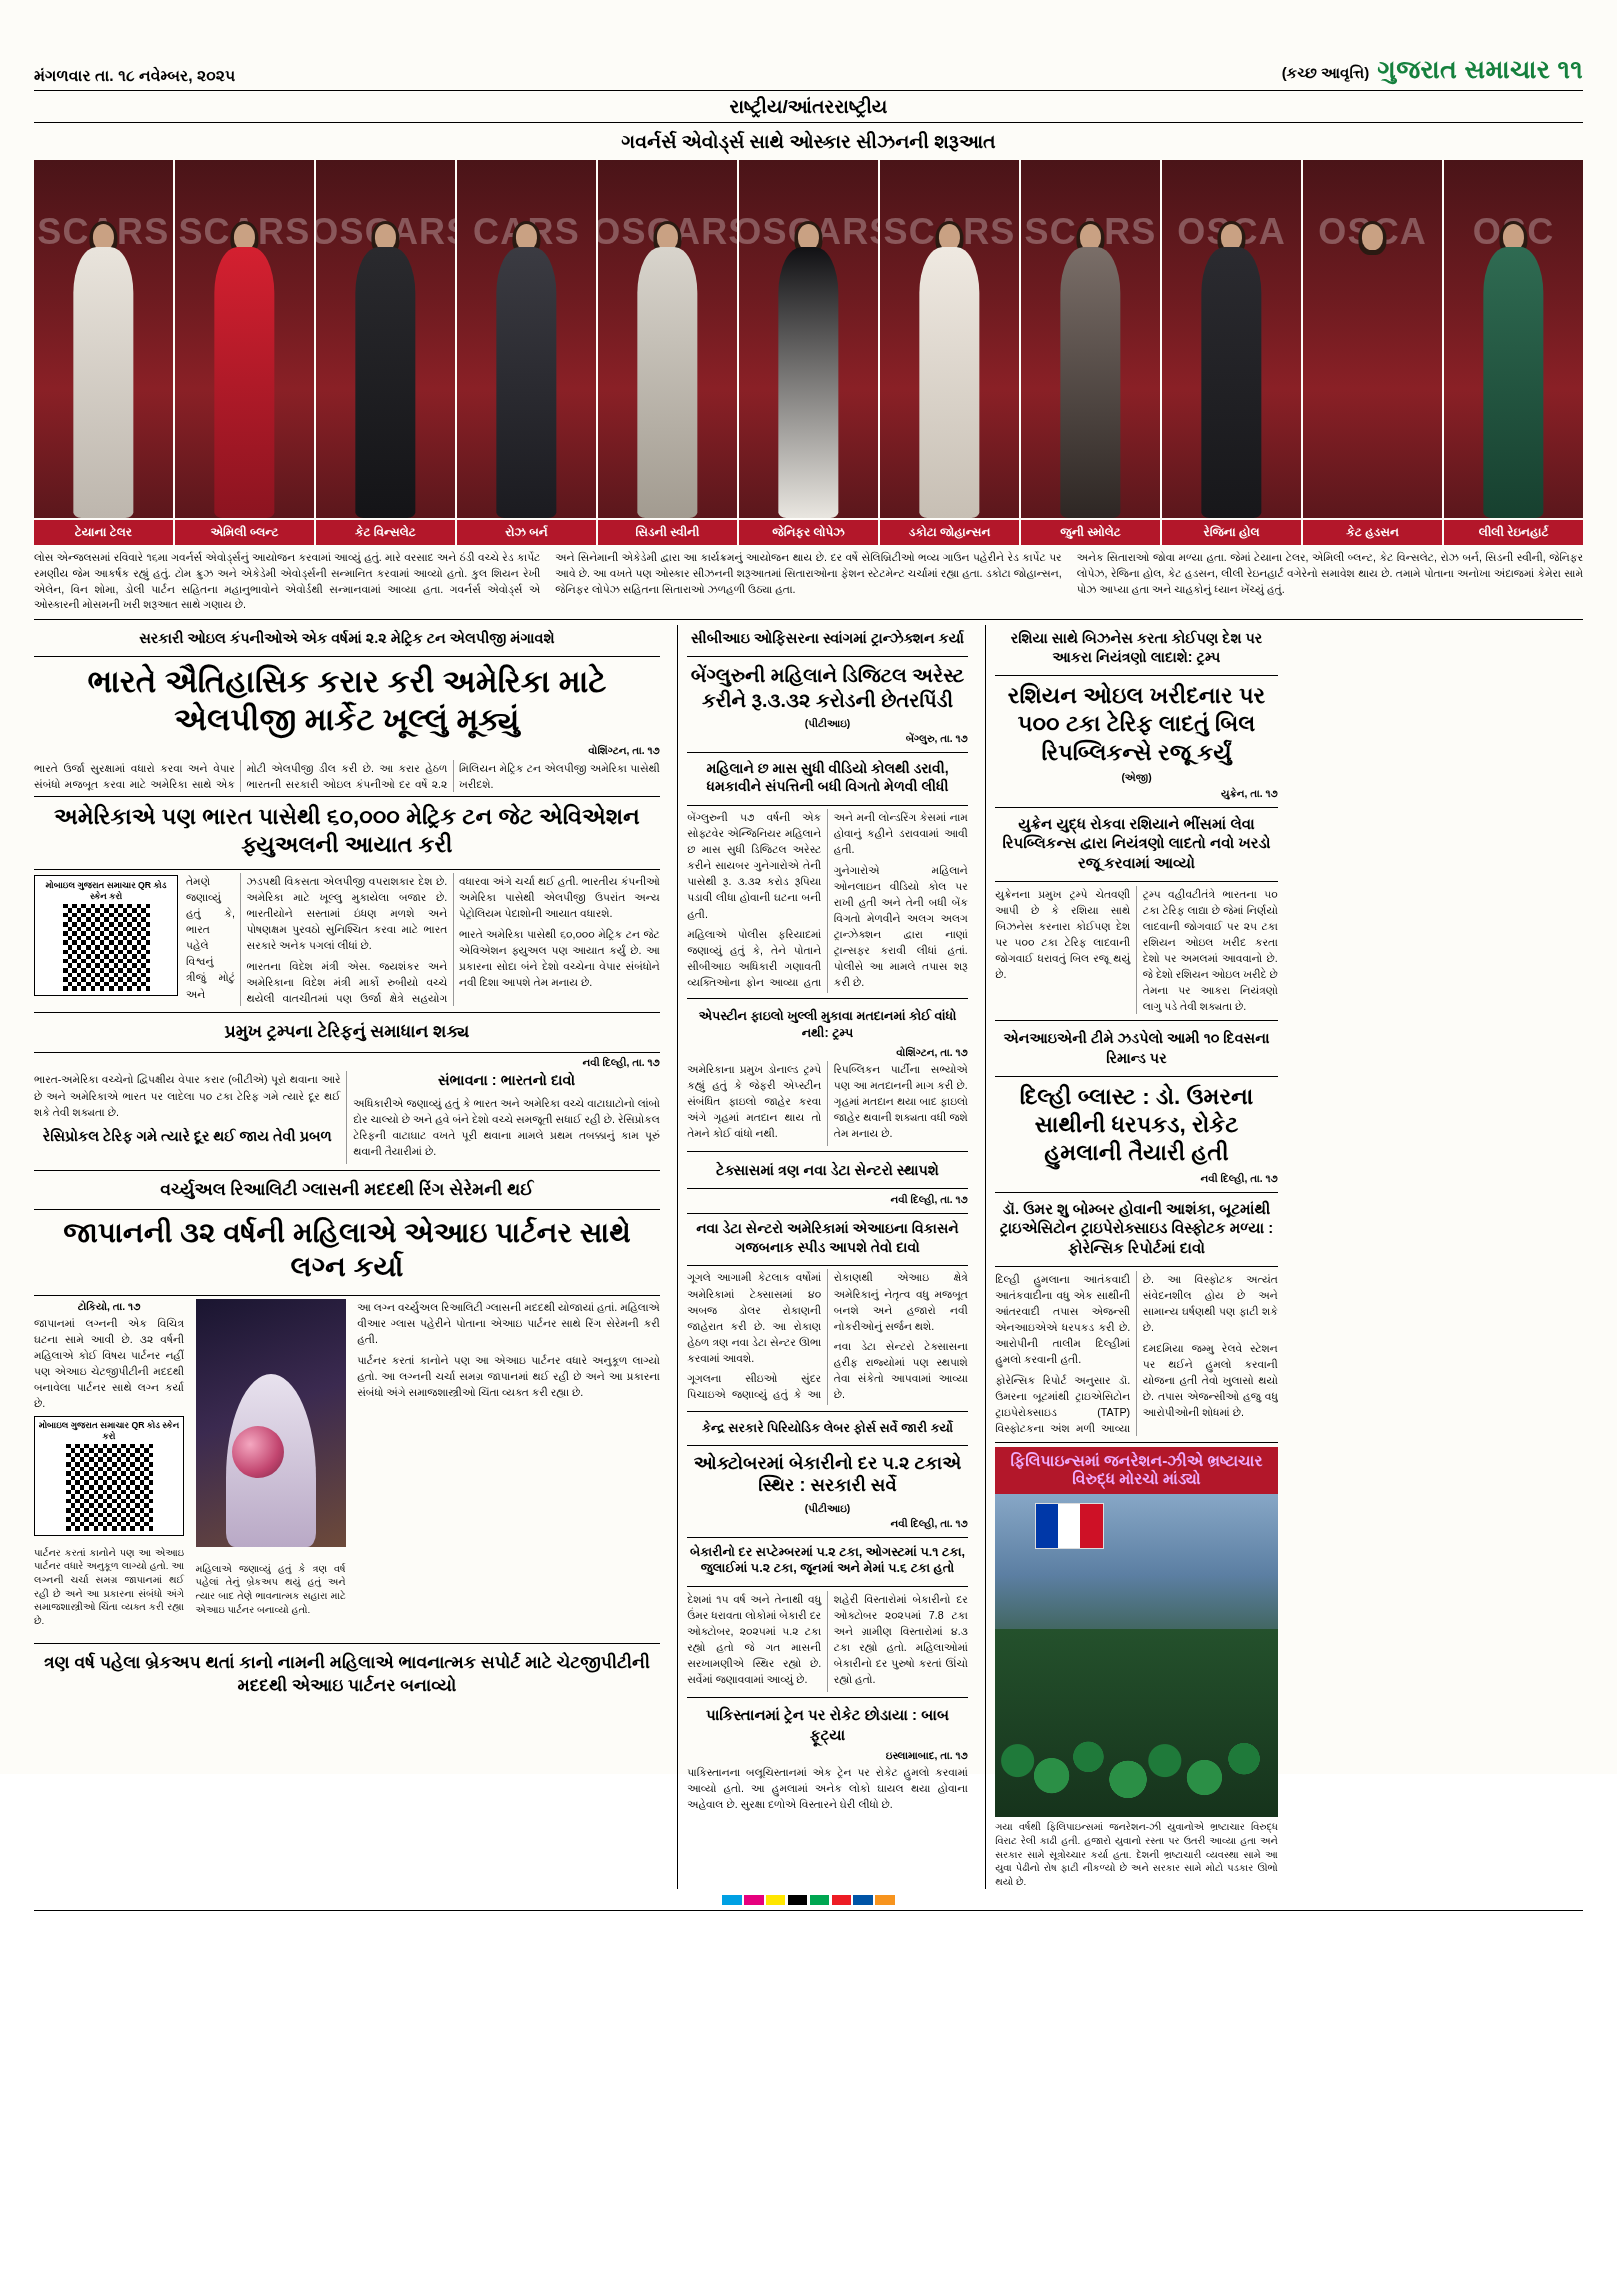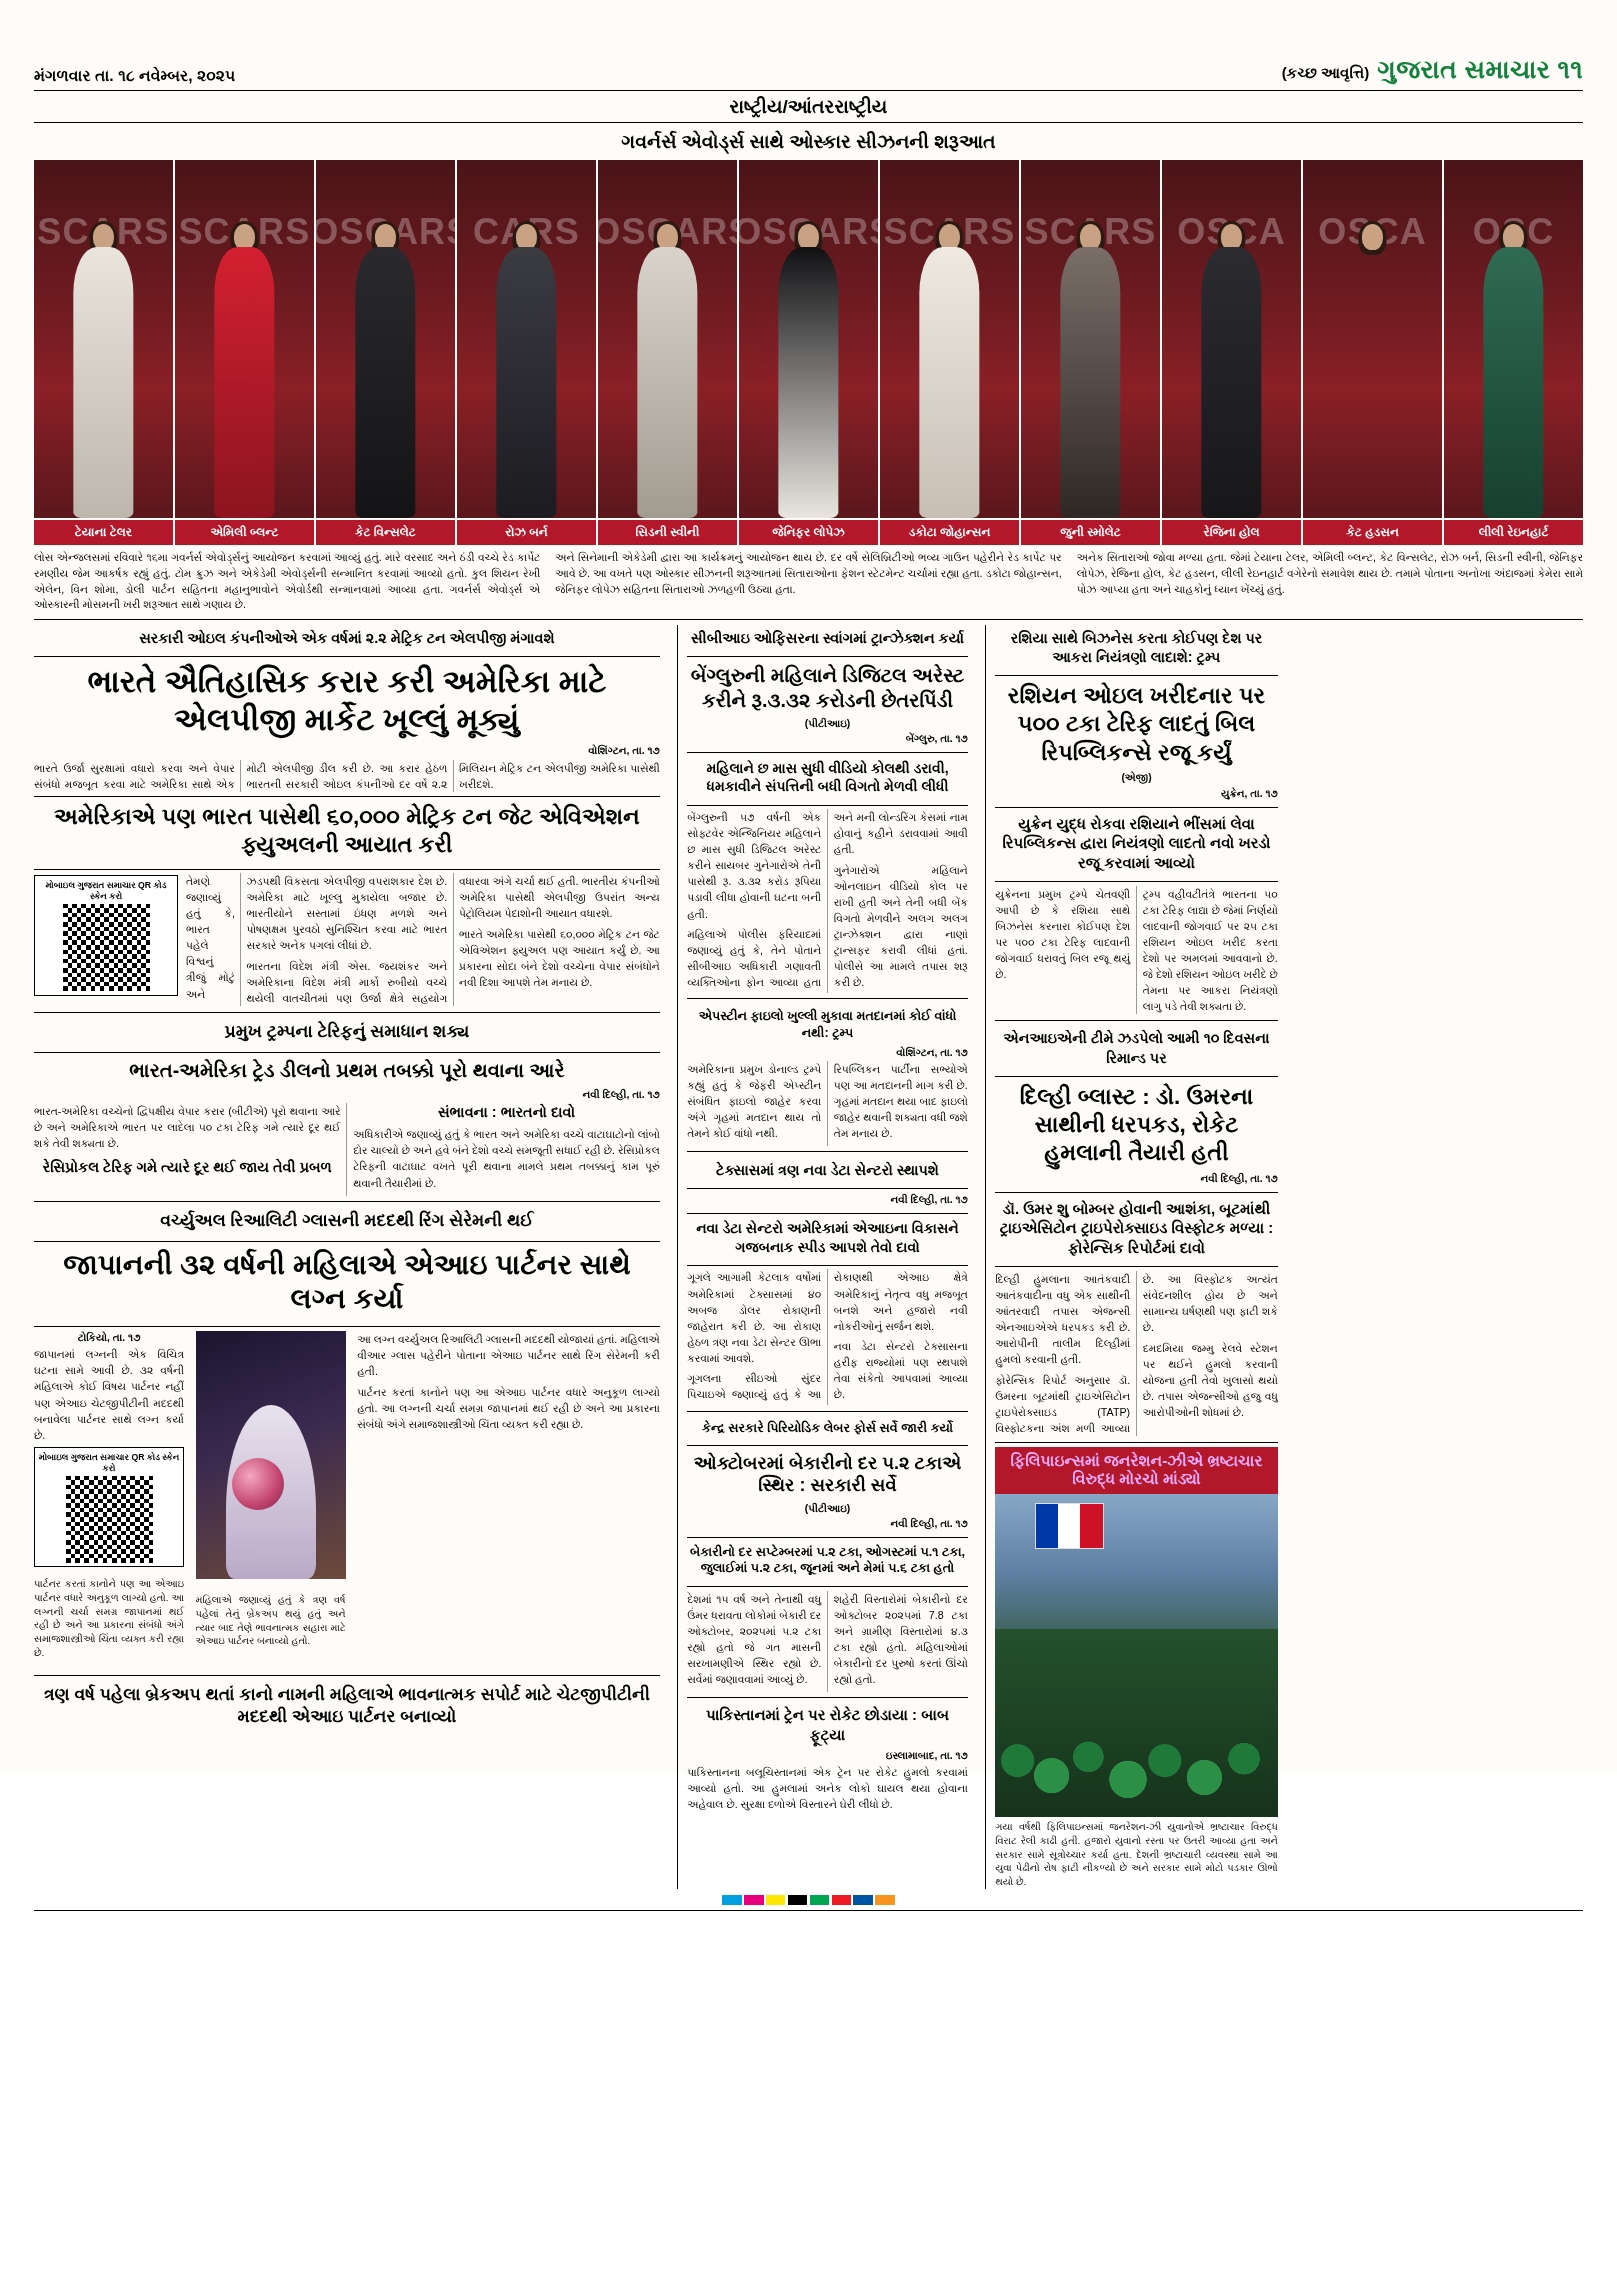--- a/index.html
+++ b/index.html
@@ -512,21 +512,20 @@
           <p class="body-text">ભારતના વિદેશ મંત્રી એસ. જયશંકર અને અમેરિકાના વિદેશ મંત્રી માર્કો રુબીયો વચ્ચે થયેલી વાતચીતમાં પણ ઉર્જા ક્ષેત્રે સહયોગ વધારવા અંગે ચર્ચા થઈ હતી. ભારતીય કંપનીઓ અમેરિકા પાસેથી એલપીજી ઉપરાંત અન્ય પેટ્રોલિયમ પેદાશોની આયાત વધારશે.</p>
           <p class="body-text">ભારતે અમેરિકા પાસેથી ૬૦,૦૦૦ મેટ્રિક ટન જેટ એવિએશન ફ્યુઅલ પણ આયાત કર્યું છે. આ પ્રકારના સોદા બંને દેશો વચ્ચેના વેપાર સંબંધોને નવી દિશા આપશે તેમ મનાય છે.</p>
         </div>
       </div>
 
       <div class="divider"></div>
 
       <div>
         <div class="hl-sub">પ્રમુખ ટ્રમ્પના ટેરિફનું સમાધાન શક્ય</div>
         <div class="divider-thin"></div>
-        <div class="hl-med2">ભારત-અમેરિકા ટ્રેડ ડીલનો પ્રથમ તબક્કો પૂરો થવાના આરે</div>
         <div class="dateline">નવી દિલ્હી, તા. ૧૭</div>
         <div class="two-col">
           <p class="body-text">ભારત-અમેરિકા વચ્ચેનો દ્વિપક્ષીય વેપાર કરાર (બીટીએ) પૂરો થવાના આરે છે અને અમેરિકાએ ભારત પર લાદેલા ૫૦ ટકા ટેરિફ ગમે ત્યારે દૂર થઈ શકે તેવી શક્યતા છે.</p>
           <div class="hl-sub" style="font-size:14.4px;">રેસિપ્રોકલ ટેરિફ ગમે ત્યારે દૂર થઈ જાય તેવી પ્રબળ સંભાવના : ભારતનો દાવો</div>
           <p class="body-text">અધિકારીએ જણાવ્યું હતું કે ભારત અને અમેરિકા વચ્ચે વાટાઘાટોનો લાંબો દોર ચાલ્યો છે અને હવે બંને દેશો વચ્ચે સમજૂતી સધાઈ રહી છે. રેસિપ્રોકલ ટેરિફની વાટાઘાટ વખતે પૂરી થવાના મામલે પ્રથમ તબક્કાનું કામ પૂરું થવાની તૈયારીમાં છે.</p>
         </div>
       </div>
 
       <div class="divider"></div>
 

